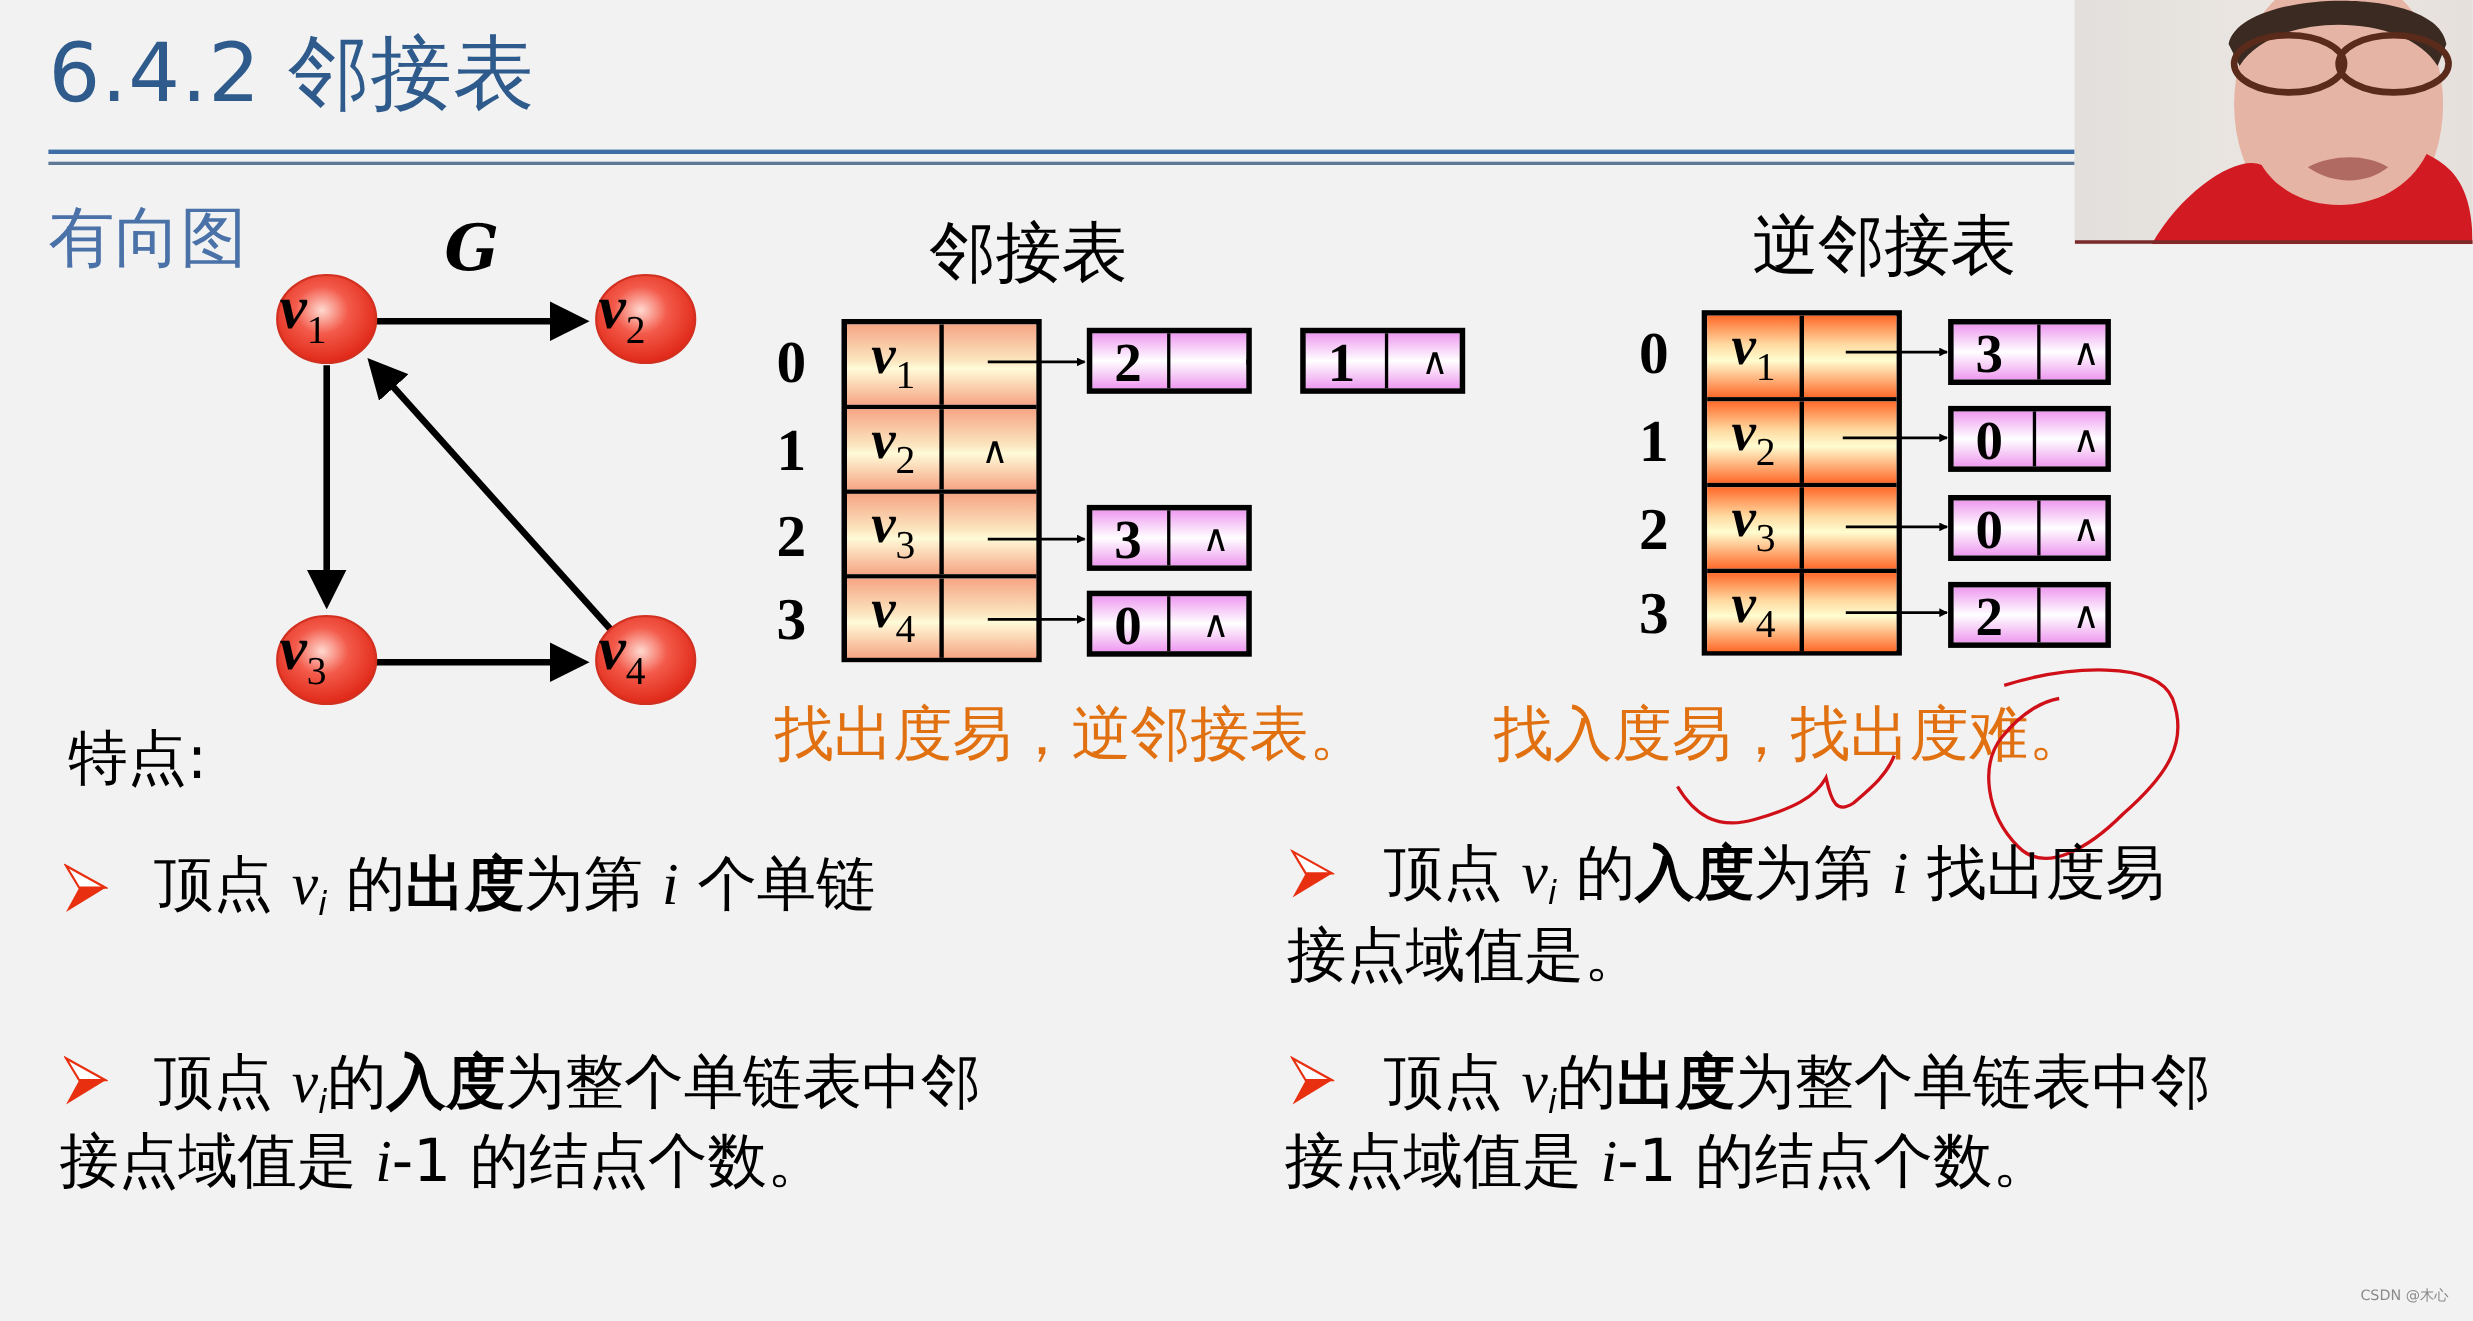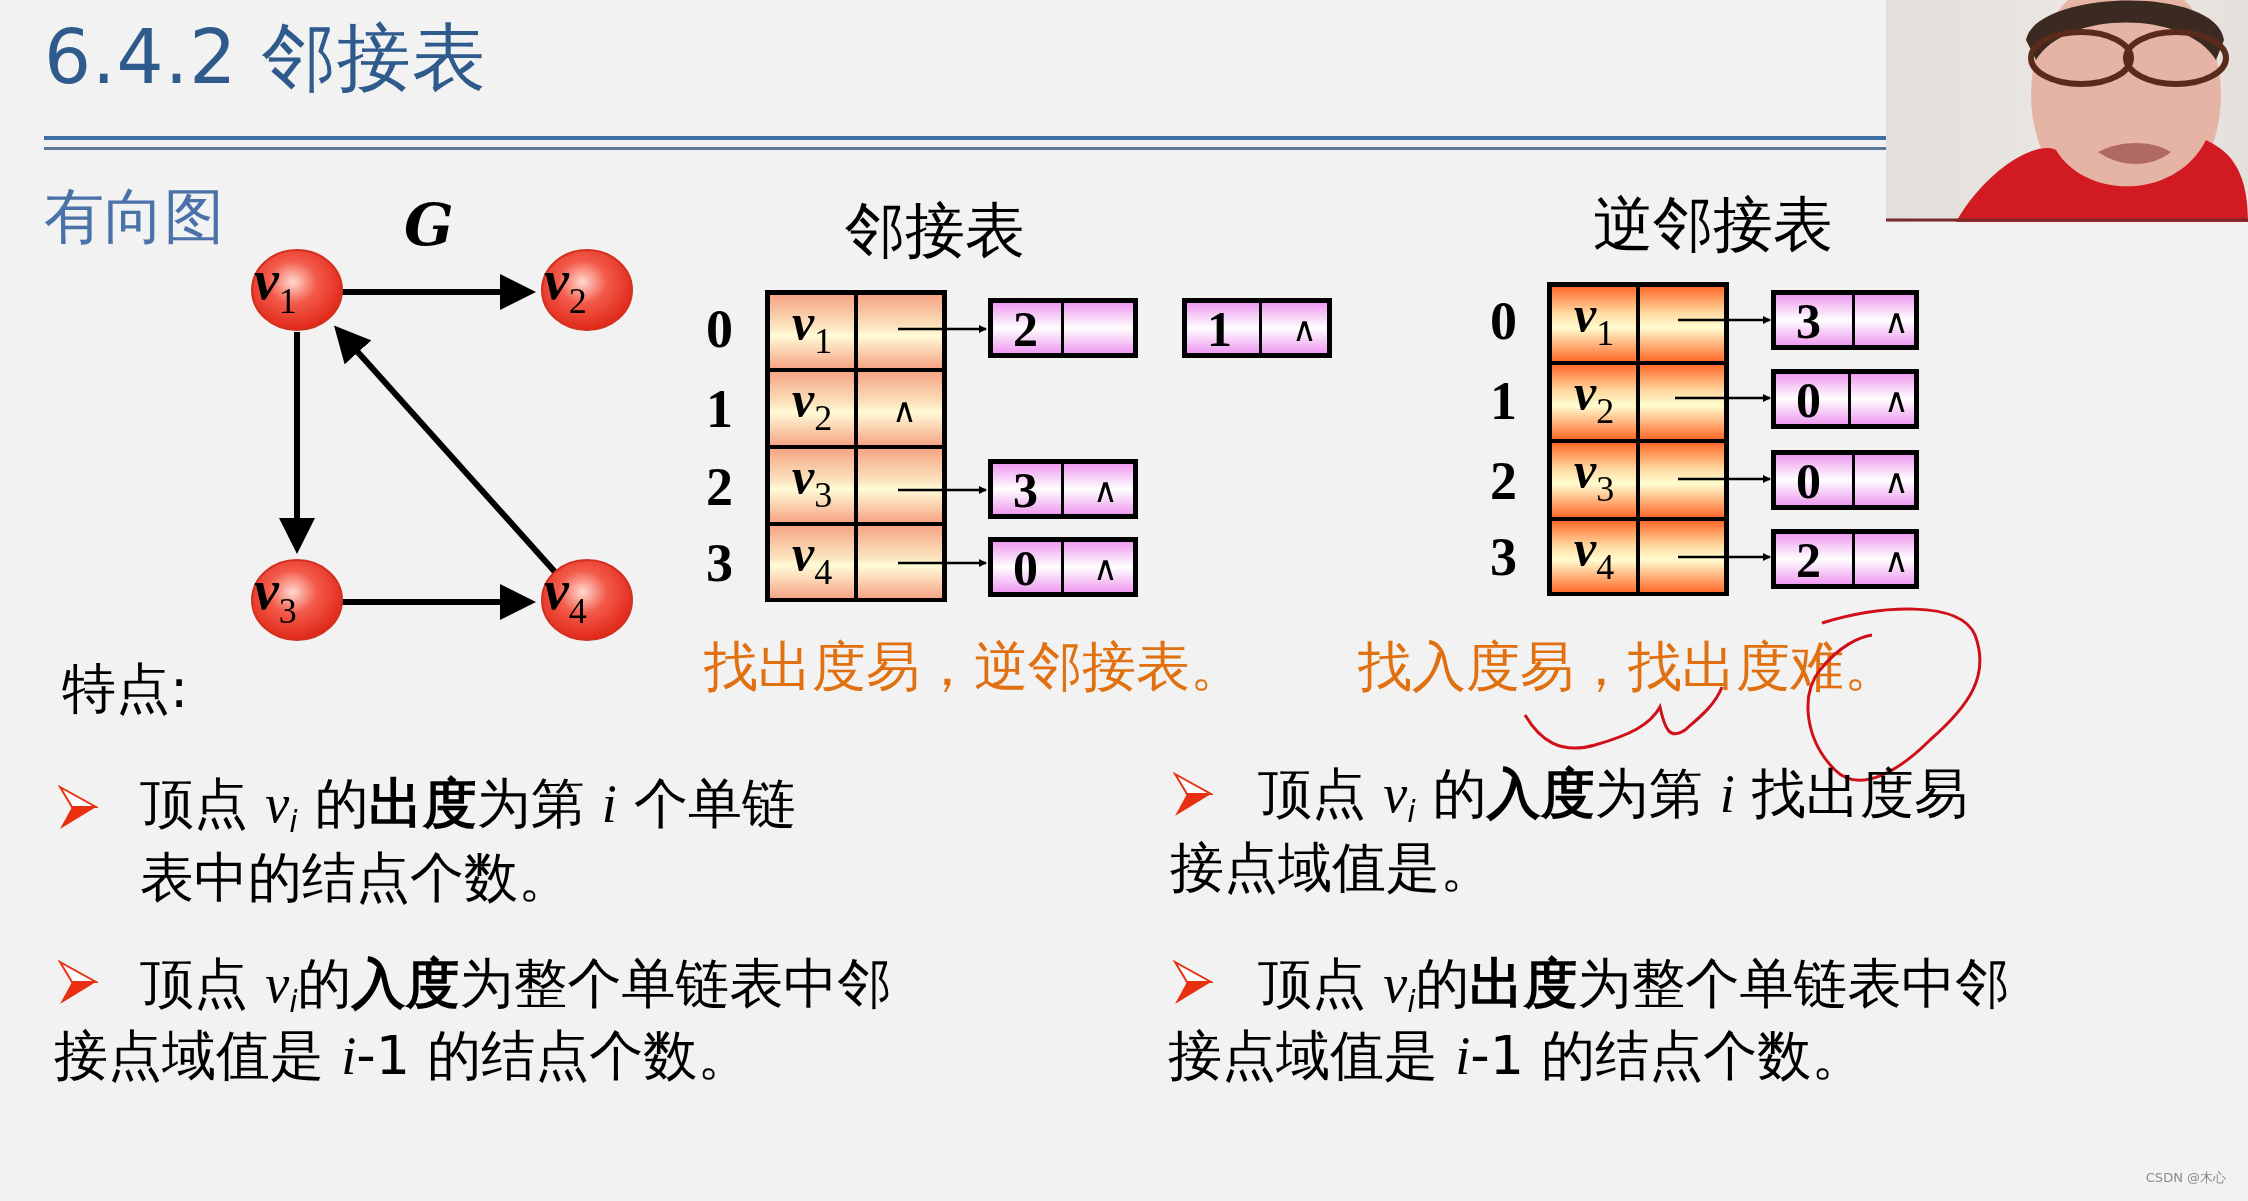--- a/index.html
+++ b/index.html
@@ -1,19 +1,19 @@
 <!DOCTYPE html>
 <html><head>
 <meta charset="utf-8">
 <style>
   html,body{margin:0;padding:0;}
   body{width:2248px;height:1201px;background:#f2f2f2;position:relative;overflow:hidden;
        font-family:"DejaVu Sans","Liberation Sans",sans-serif;color:#000;}
   .abs{position:absolute;}
-  .title{left:44px;top:20px;font-size:74px;color:#2e5a8c;letter-spacing:1px;line-height:1;}
+  .title{left:44px;top:30px;font-size:74px;color:#2e5a8c;letter-spacing:1px;line-height:1;}
   .rule1{left:44px;top:136px;width:1842px;height:4px;background:#3f6da5;}
   .rule2{left:44px;top:147px;width:1842px;height:3px;background:#5e7898;}
   .subtitle{left:44px;top:186px;font-size:60px;color:#4a72a8;line-height:1;}
   .glabel{left:404px;top:196px;font-size:58px;font-weight:bold;font-style:italic;
           font-family:"DejaVu Serif","Liberation Serif",serif;line-height:1;}
   .heading{font-size:60px;line-height:1;color:#000;}
   .idx{font-size:54px;font-weight:bold;font-family:"Liberation Serif","DejaVu Serif",serif;line-height:1;}
   .vtable{border:5px solid #000;box-sizing:border-box;}
   .vrow{position:absolute;left:0;border-bottom:4px solid #000;box-sizing:border-box;
         background:linear-gradient(#f6a585,#fbe6c0 45%,#fffbd8 55%,#f6a585);}
@@ -224,21 +224,20 @@
 </svg>
 
 <div class="abs" style="left:62px;top:662px;font-size:54px;line-height:1;">特点:</div>
 
 <svg class="abs" style="left:58px;top:785px;" width="40" height="50">
     <path d="M2,2 L38,22 L2,44 L14,22 Z" fill="#e83010"></path>
     <path d="M2,2 L38,22 L14,22 Z" fill="#ffffff" stroke="#e83010" stroke-width="2"></path>
   </svg>
 <div class="abs bullet-text" style="left:140px;top:768px;">
   <span>顶点 </span><span class="em">v</span><span class="emsub">i</span><span> 的</span><b>出度</b><span>为第 </span><span class="em">i</span><span> 个单链</span><br>
-  <span>表中的结点个数。</span>
 </div>
 
 <svg class="abs" style="left:58px;top:960px;" width="40" height="50">
     <path d="M2,2 L38,22 L2,44 L14,22 Z" fill="#e83010"></path>
     <path d="M2,2 L38,22 L14,22 Z" fill="#ffffff" stroke="#e83010" stroke-width="2"></path>
   </svg>
 <div class="abs bullet-text" style="left:140px;top:948px;">
   <span>顶点 </span><span class="em">v</span><span class="emsub">i</span><span>的</span><b>入度</b><span>为整个单链表中邻</span>
 </div>
 <div class="abs bullet-text" style="left:54px;top:1020px;">

